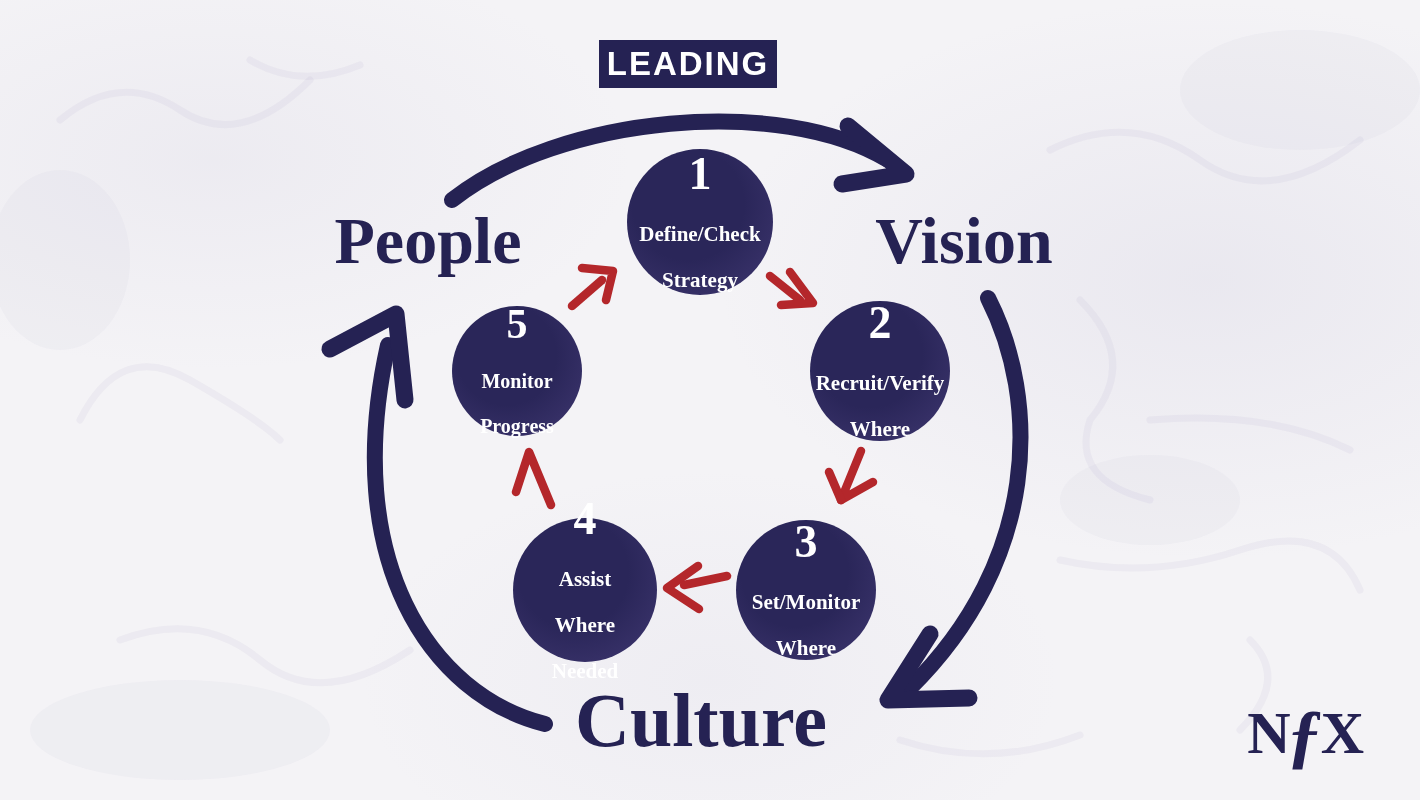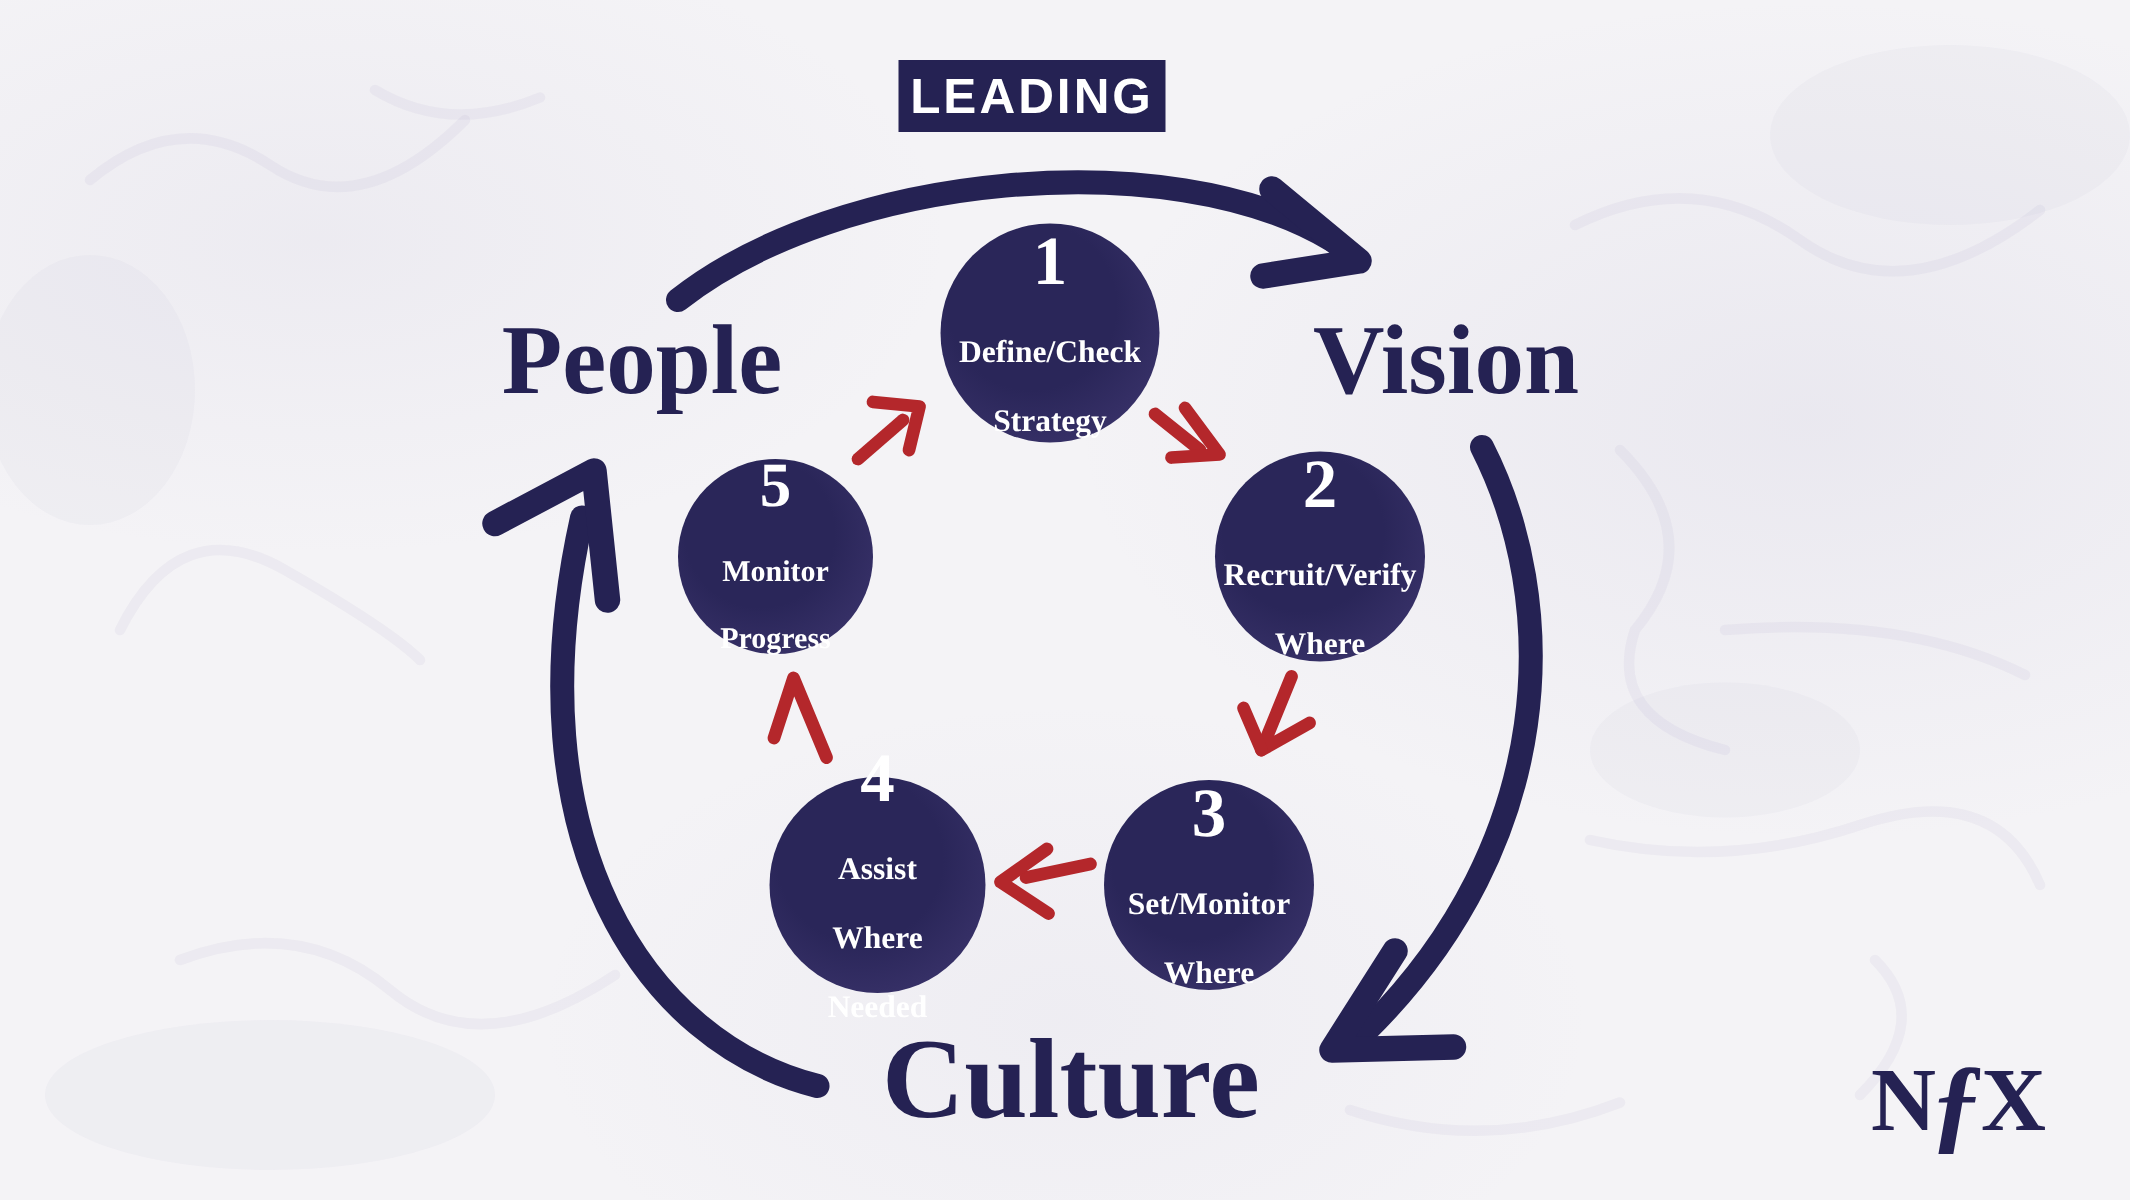--- a/index.html
+++ b/index.html
@@ -31,21 +31,21 @@
 
   .pillar{
     position:absolute;
     transform:translate(-50%,-50%);
     color:var(--navy,#252253);
     font-weight:bold;
     white-space:nowrap;
   }
   .pillar-people{left:428px;top:241px;font-size:66px;}
   .pillar-vision{left:964px;top:241px;font-size:66px;}
-  .pillar-culture{left:701px;top:720px;font-size:76px;margin-left:13px;}
+  .pillar-culture{left:701px;top:720px;font-size:76px;}
 
   .step{
     position:absolute;
     border-radius:50%;
     background:radial-gradient(circle at 42% 38%, var(--circle-gradient-start,#2a2659) 45%, var(--circle-gradient-end,#453c77) 115%);
     color:#fff;
     display:flex;flex-direction:column;align-items:center;justify-content:center;
     text-align:center;
     line-height:1.18;
   }

